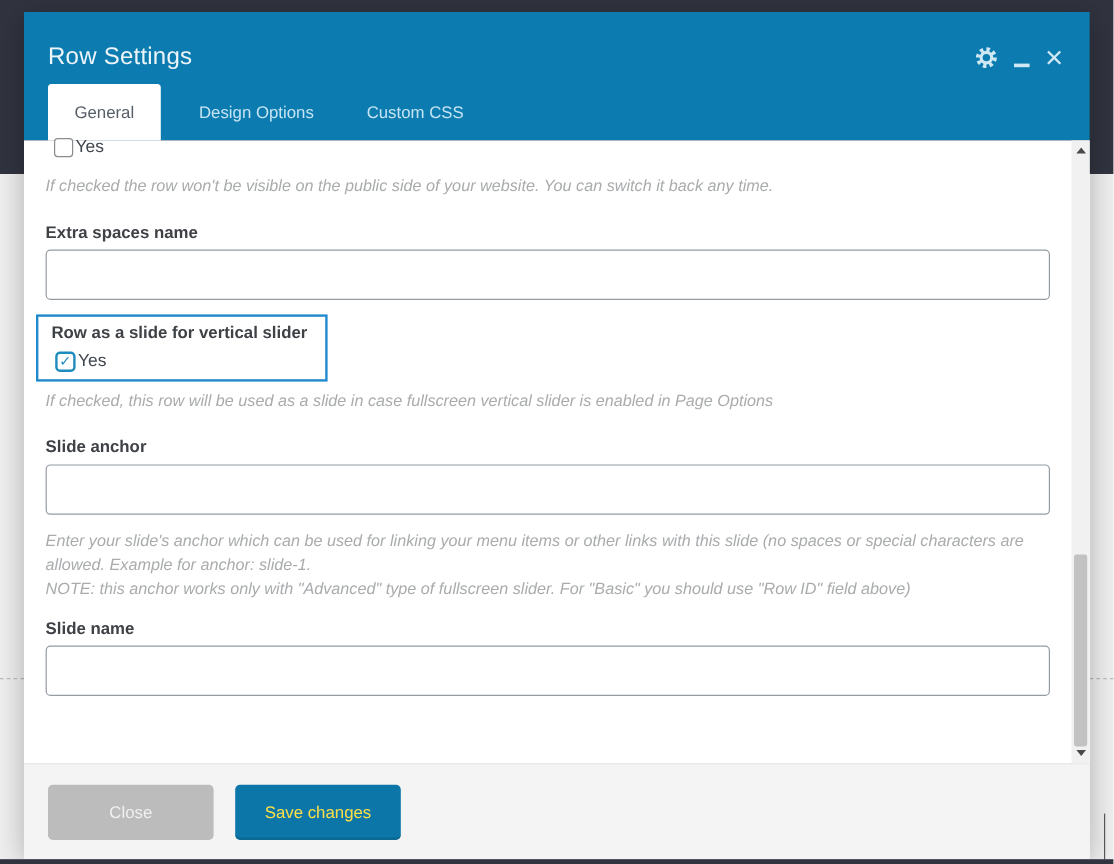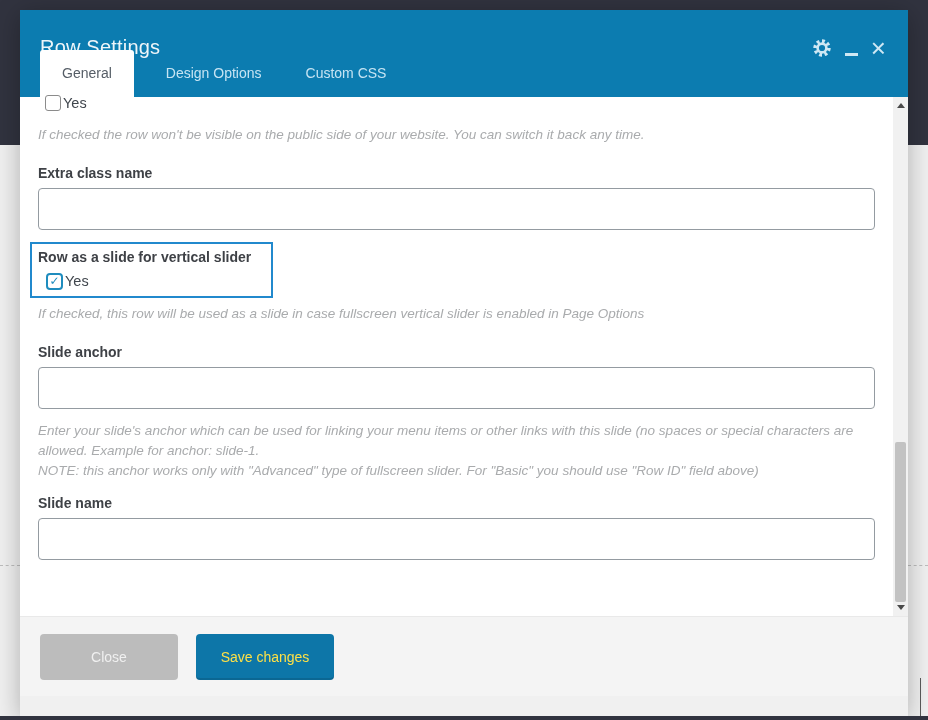--- a/index.html
+++ b/index.html
@@ -12,21 +12,21 @@
   
   .chrome-top{position:absolute;left:0;top:0;width:928px;height:145px;background:#31333f;}
   .chrome-bottom{position:absolute;left:0;top:716px;width:928px;height:4px;background:#31333f;}
   .dashed{position:absolute;border-top:1px dashed #bdbdbd;height:0;}
   .dashed-left{left:0;top:565px;width:20px;}
   .dashed-right{left:908px;top:565px;width:20px;}
   .bg-vline{position:absolute;left:920px;top:678px;width:1px;height:38px;background:#5a5a5a;}
 
   
   .modal{position:absolute;left:20px;top:10px;width:888px;height:706px;box-shadow:0 4px 24px rgba(0,0,0,.28);}
-  .modal-header{position:relative;height:87px;background:#0c7cb0;}
+  .modal-header{position:relative;height:107px;background:#0c7cb0;}
   .modal-title{position:absolute;left:20px;top:26px;font-size:20px;color:#eef5f9;letter-spacing:.2px;}
   .header-controls{position:absolute;right:22px;top:28px;display:flex;align-items:center;gap:13px;}
   .hicon{cursor:pointer;display:inline-flex;align-items:center;justify-content:center;}
   .hicon.min .minbar{display:block;width:13px;height:3px;background:#cfe8f4;margin-top:12px;}
   .hicon.close{font-size:26px;line-height:20px;color:#cfe8f4;font-weight:400;}
   .tabs{position:absolute;left:20px;bottom:0;display:flex;align-items:flex-end;}
   .tab{height:47px;line-height:47px;padding:0 22px;font-size:14px;color:#c6e4f3;cursor:pointer;white-space:nowrap;}
   .tab.active{background:#ffffff;color:#555d66;border-radius:3px 3px 0 0;margin-right:10px;}
 
   
@@ -43,21 +43,21 @@
   .help.h-after-cb{margin-top:10px;}
   .help.h-after-box{margin-top:6px;}
   .help.note{margin-top:0;}
   .flabel{font-size:14px;font-weight:700;color:#3e4146;line-height:16px;margin-top:20px;}
   .flabel.inbox{margin-top:0;}
   .flabel.tight{margin-top:14px;}
   .finput{display:block;width:100%;height:42px;box-sizing:border-box;margin-top:7px;
     border:1px solid #949ba1;border-radius:4px;background:#fff;font-size:15px;
     font-family:inherit;color:#444;padding:0 10px;outline:none;}
   .hl-box{box-sizing:border-box;margin-top:12px;margin-left:-8px;width:243px;
-    border:2px solid #2189cd;padding:5px 10px 6px 6px;}
+    border:2px solid #2189cd;padding:5px 10px 6px 6px;text-align:center;}
   .hl-box .cb-row{margin-top:7px;}
 
   
   .scrollbar{position:absolute;right:0;top:0;width:15px;height:519px;background:#f1f1f1;}
   .scroll-arrow{position:absolute;left:0;width:15px;height:16px;}
   .scroll-arrow:after{content:"";position:absolute;left:50%;transform:translateX(-50%);}
   .scroll-arrow.up{top:0;}
   .scroll-arrow.up:after{top:6px;border-left:4px solid transparent;border-right:4px solid transparent;border-bottom:5px solid #4a4a4a;}
   .scroll-arrow.down{bottom:0;}
   .scroll-arrow.down:after{bottom:6px;border-left:4px solid transparent;border-right:4px solid transparent;border-top:5px solid #4a4a4a;}
@@ -106,21 +106,21 @@
     </div>
 
     <div class="modal-body">
 
       <div class="cb-row first">
         <span class="checkbox unchecked"></span>
         <span class="cb-label">Yes</span>
       </div>
       <div class="help h-after-cb">If checked the row won't be visible on the public side of your website. You can switch it back any time.</div>
 
-      <div class="flabel">Extra class name</div>
+      <div class="flabel">Extra spaces name</div>
       <input class="finput" type="text" value="" style="">
 
       <div class="hl-box">
         <div class="flabel inbox">Row as a slide for vertical slider</div>
         <div class="cb-row">
           <span class="checkbox checked">
               <span class="checkmark">✓</span>
             </span>
           <span class="cb-label">Yes</span>
         </div>

